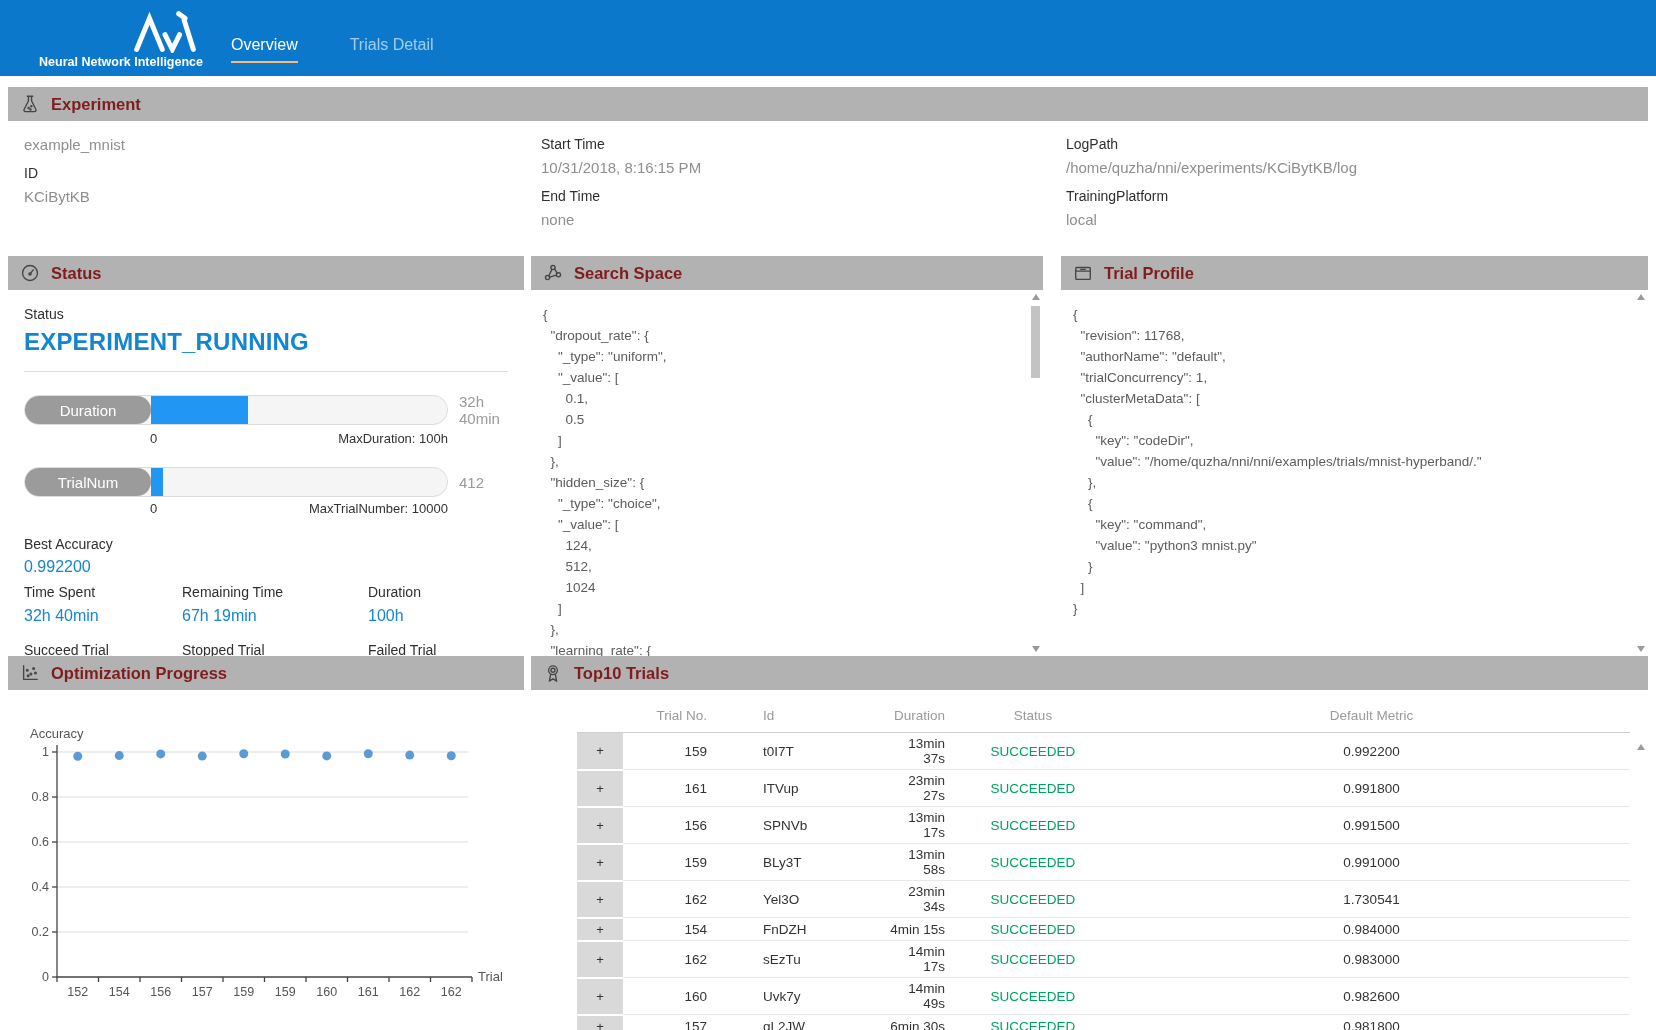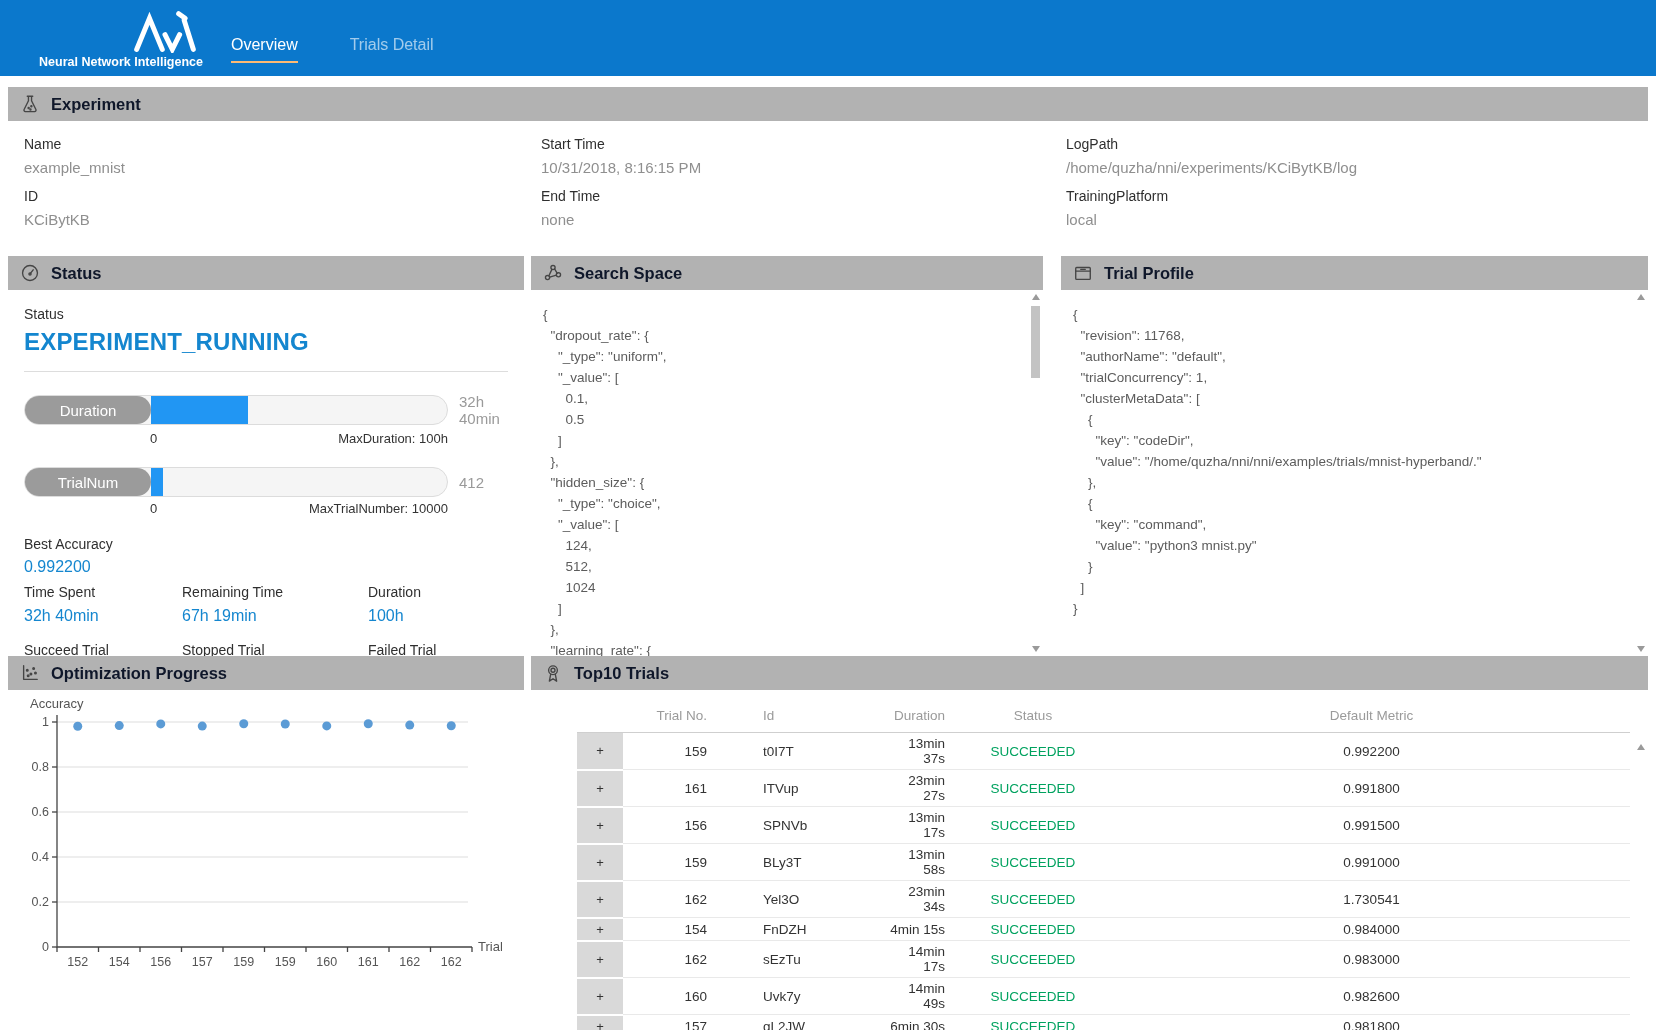--- a/index.html
+++ b/index.html
@@ -13,21 +13,21 @@
   .navbar { height:76px; background:#0b78cc; display:flex; align-items:flex-end; padding-left:8px; }
   .brand { width:195px; display:flex; flex-direction:column; align-items:flex-end; padding-bottom:7px; }
   .brand svg { display:block; }
   .brand-text { color:#fff; font-size:12.5px; font-weight:700; margin-top:2px; white-space:nowrap; }
   .tabs { display:flex; gap:52px; margin-left:28px; padding-bottom:13px; }
   .tab { font-size:16px; color:rgba(255,255,255,.62); padding-bottom:7px; cursor:pointer; }
   .tab.active { color:#fff; border-bottom:2px solid #fdba74;text-align:center; }
   
   .gap-top { height:11px; }
   .section-bar { height:34px; background:#b2b2b2; display:flex; align-items:center; gap:11px; padding:0 11px; }
-  .section-title { font-size:16.5px; font-weight:700; color:#0f172a; }
+  .section-title { font-size:16.5px; font-weight:700; color:#7f1d1d; }
   .icon { width:21px; height:21px; display:flex; align-items:center; justify-content:center; }
   .icon svg { stroke:#454545; fill:none; stroke-width:1.5; stroke-linecap:round; stroke-linejoin:round; }
   .frame { padding:0 8px; }
   .mid { display:flex; height:400px; }
   .bot { display:flex; height:398px; }
   .panel { background:#fff; position:relative; }
   .p-status { flex:0 0 516px; margin-right:7px; }
   .p-search { flex:0 0 512px; margin-right:18px; }
   .p-trial  { flex:1; }
   .p-opt    { flex:0 0 516px; margin-right:7px; }
@@ -59,21 +59,21 @@
   .json-pre { margin:0; padding:14px 18px 0 12px; font-family:"Liberation Sans", sans-serif;
               font-size:13.5px; line-height:21px; color:#5c5c5c; white-space:pre; }
   
   .sbar { position:absolute; right:1px; top:2px; bottom:2px; width:13px; }
   .sb-up, .sb-down { position:absolute; left:3px; width:0; height:0;
         border-left:4.5px solid transparent; border-right:4.5px solid transparent; }
   .sb-up { top:2px; border-bottom:6px solid #9a9a9a; }
   .sb-down { bottom:2px; border-top:6px solid #9a9a9a; }
   .sb-thumb { position:absolute; left:2px; top:14px; width:9px; height:72px; background:#c3c3c3; }
   
-  .opt-body { padding-top:5px; }
+  .opt-body { padding-top:35px; }
   .xt, .yt { font-size:12.5px; fill:#555; }
   .axis-label { font-size:13px; fill:#555; }
   
   .t10-body { position:relative; padding:14px 0 0 46px; height:364px; }
   table { border-collapse:collapse; width:1053px; font-size:13.5px; color:#333; table-layout:fixed; }
   th { font-weight:400; color:#9a9a9a; padding:4px 0 9px; border-bottom:1px solid #cfcfcf; }
   td { padding:3px 0; border-bottom:1px solid #e9e9e9; height:23px; }
   col.w-exp{width:46px} col.w-no{width:92px} col.w-id{width:168px} col.w-dur{width:70px} col.w-st{width:160px}
   .a-right{text-align:right; padding-right:8px;} .a-left{text-align:left; padding-left:48px;} .a-center{text-align:center;}
   td.expand { background:#d9d9d9; border-bottom:2px solid #fff; text-align:center; padding:0; }
@@ -112,21 +112,20 @@
         <path d="M8 2.5 h6 M9.3 2.5 v5 l-4.8 9.6 a1.6 1.6 0 0 0 1.4 2.3 h10.2 a1.6 1.6 0 0 0 1.4-2.3 L12.7 7.5 v-5"></path>
         <circle cx="9.5" cy="15.5" r="0.6"></circle>
           <circle cx="12.5" cy="13.5" r="0.6"></circle>
           <circle cx="11.5" cy="17" r="0.6"></circle>
       </svg>
     </span>
     <span class="section-title">Experiment</span>
   </div>
   <div class="exp-body">
     <div class="exp-col1">
-      <div class="f-label">Name</div>
       <div class="f-value">example_mnist</div>
       <div class="f-label">ID</div>
       <div class="f-value">KCiBytKB</div>
     </div>
     <div class="exp-col2">
       <div class="f-label">Start Time</div>
       <div class="f-value">10/31/2018, 8:16:15 PM</div>
       <div class="f-label">End Time</div>
       <div class="f-value">none</div>
     </div>

